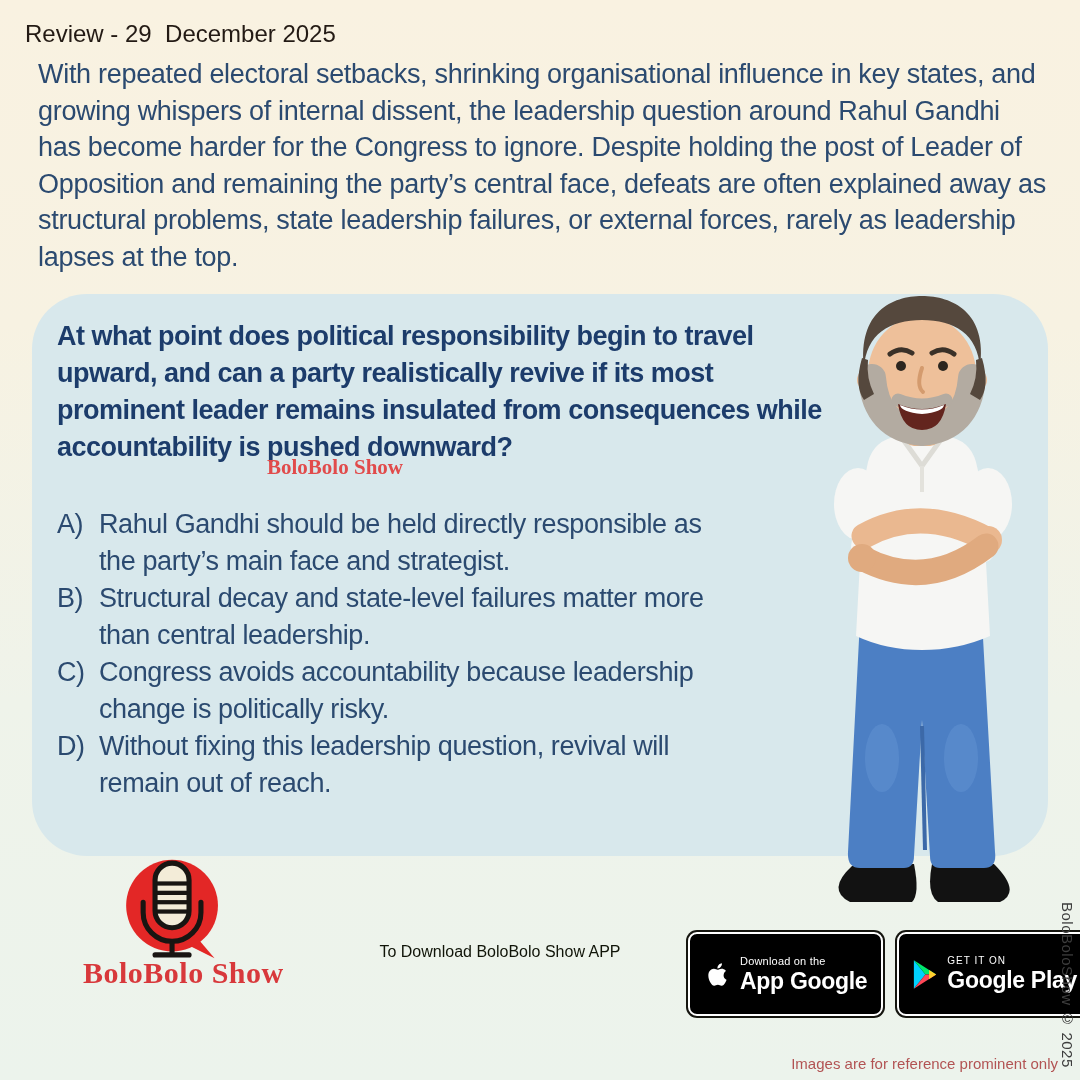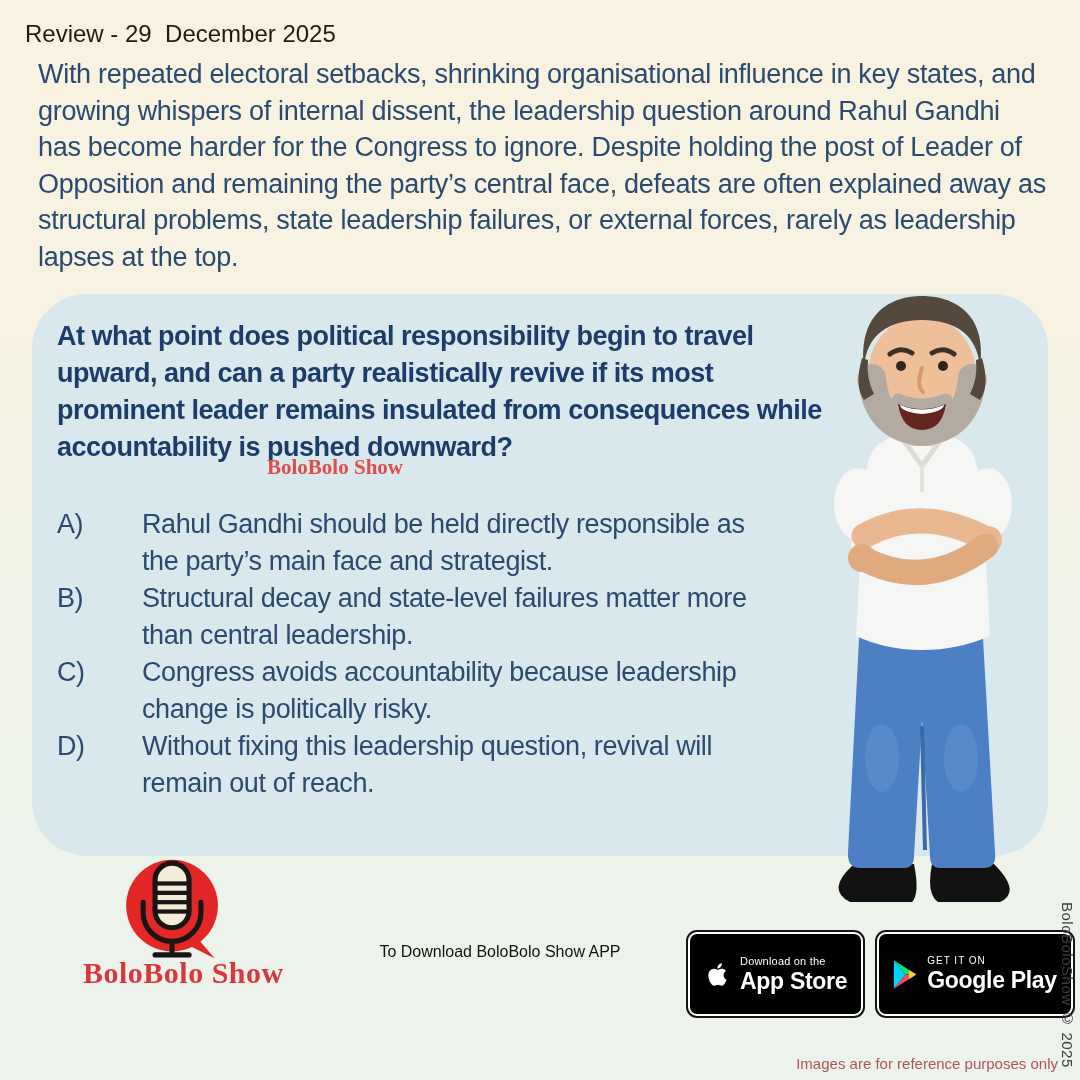--- a/index.html
+++ b/index.html
@@ -27,21 +27,21 @@
   .watermark{
     position:absolute;left:225px;top:455px;width:220px;text-align:center;
     font-family:"Liberation Serif", serif;font-weight:700;font-size:21px;color:#e14b4b;
   }
   .options{
     position:absolute;left:57px;top:506px;width:700px;margin:0;padding:0;list-style:none;
     font-size:27px;line-height:37px;color:#2b4a70;letter-spacing:-0.4px;
   }
   .option{display:flex;}
   .opt-label{flex:0 0 42px;}
-  .opt-text{max-width:610px;margin-left:43px;}
+  .opt-text{max-width:610px;}
   .figure-wrap{position:absolute;left:798px;top:290px;width:258px;height:650px;}
   .figure-wrap svg{display:block;width:100%;height:100%;}
   
   .logo-block{position:absolute;left:83px;top:858px;width:190px;text-align:center;}
   .logo-block svg{display:block;margin:0 auto;width:172px;height:102px;}
   .brand-wordmark{
     margin-top:-4px;font-family:"Liberation Serif", serif;font-weight:700;
     font-size:30px;color:#d8383b;letter-spacing:0.5px;white-space:nowrap;
   }
   .download-text{
@@ -172,21 +172,21 @@
 
   <div class="badges">
     <div class="badge">
       <span class="b-icon">
         <svg width="27" height="29" viewBox="0 0 24 24" fill="#ffffff" xmlns="http://www.w3.org/2000/svg">
           <path d="M18.71 19.5c-.83 1.24-1.71 2.45-3.05 2.47-1.34.03-1.77-.79-3.29-.79-1.53 0-2 .77-3.27.82-1.31.05-2.3-1.32-3.14-2.53C4.25 17 2.94 12.45 4.7 9.39c.87-1.52 2.43-2.48 4.12-2.51 1.28-.02 2.5.87 3.29.87.78 0 2.26-1.07 3.81-.91.65.03 2.47.26 3.64 1.98-.09.06-2.17 1.28-2.15 3.81.03 3.02 2.65 4.03 2.68 4.04-.03.07-.42 1.44-1.38 2.83M13 3.5c.73-.83 1.94-1.46 2.94-1.5.13 1.17-.34 2.35-1.04 3.19-.69.85-1.83 1.51-2.95 1.42-.15-1.15.41-2.35 1.05-3.11z"></path>
         </svg>
       </span>
       <span class="b-col">
         <span class="b-top">Download on the</span>
-        <span class="b-bottom">App Store</span>
+        <span class="b-bottom">App Google</span>
       </span>
     </div>
     <div class="badge">
       <span class="b-icon">
         <svg width="25" height="29" viewBox="0 0 28 32" xmlns="http://www.w3.org/2000/svg">
           <polygon points="1,0 14,16 1,32" fill="#00d2ff"></polygon>
           <polygon points="1,0 26,16 14,16" fill="#00e96d"></polygon>
           <polygon points="1,32 14,16 26,16" fill="#ff4757"></polygon>
           <polygon points="18,11 26,16 18,21" fill="#ffd02e"></polygon>
         </svg>
@@ -194,15 +194,15 @@
       <span class="b-col">
         <span class="b-top caps">GET IT ON</span>
         <span class="b-bottom">Google Play</span>
       </span>
     </div>
   </div>
 
 
   <div class="vertical-copyright">BoloBoloShow © 2025</div>
 
-  <div class="disclaimer">Images are for reference purposes only</div>
+  <div class="disclaimer">Images are for reference prominent only</div>
 
 </div>
 
 </body></html>

